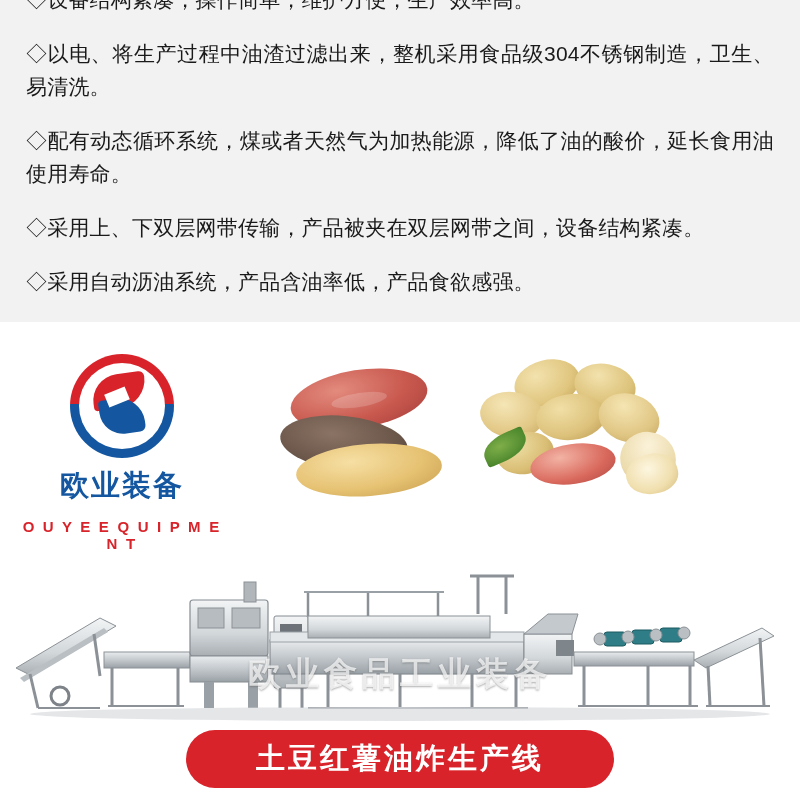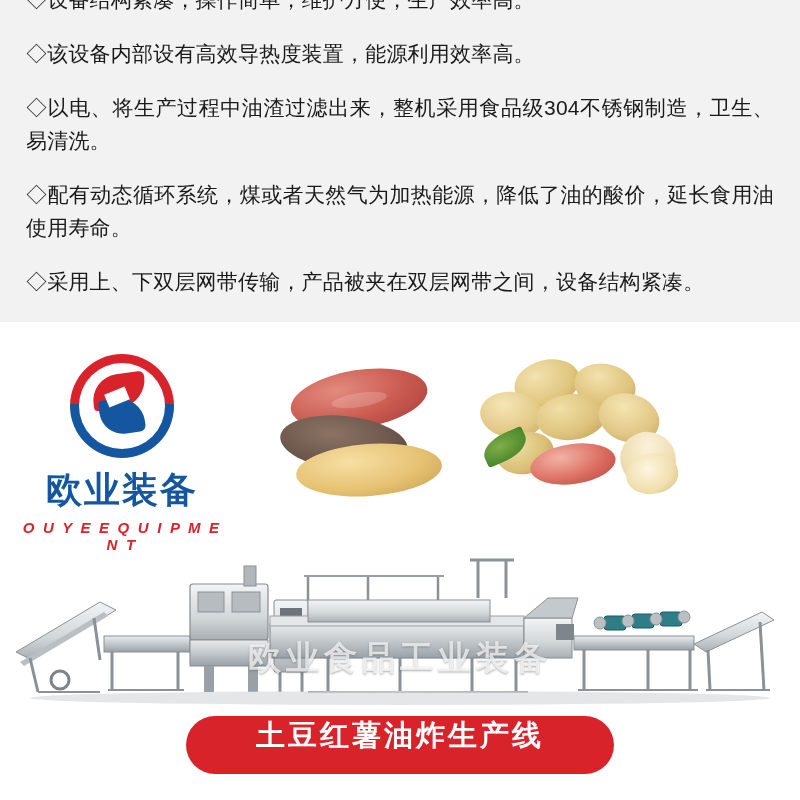--- a/index.html
+++ b/index.html
@@ -101,32 +101,31 @@
   }
   .logo-mark .cut {
     position: absolute;
     left: 36px; top: 36px;
     width: 22px; height: 14px;
     background: #ffffff;
     transform: rotate(-22deg);
   }
   .logo-cn {
     margin-top: 8px;
-    font-size: 36px;
+    font-size: 29px;
     font-weight: bold;
     color: #1457a0;
     letter-spacing: 2px;
   }
   .logo-en {
-    margin-top: 4px;
+    margin-top: 12px;
     font-size: 15px;
     font-weight: bold;
     color: #d8232a;
     letter-spacing: 2.2px;
-    font-style: italic;
   }
 
   
   .photo {
     position: absolute;
     overflow: hidden;
   }
   .photo-sweet {
     left: 262px;
     top: 42px;
@@ -171,21 +170,21 @@
     width: 52px; height: 40px;
     background: radial-gradient(ellipse at 45% 35%, #fdf6e0 0%, #f0dfae 60%, #d4bb7c 100%);
     border-radius: 50% 50% 45% 55%;
     transform: rotate(-14deg);
   }
 
   
   .machine {
     position: absolute;
     left: 8px;
-    top: 218px;
+    top: 234px;
     width: 784px;
     height: 170px;
   }
   .machine svg { display: block; }
   .watermark {
     position: absolute;
     left: 0;
     top: 96px;
     width: 784px;
     text-align: center;
@@ -194,44 +193,43 @@
     color: rgba(255,255,255,0.72);
     letter-spacing: 5px;
     text-shadow: 0 1px 2px rgba(80,80,80,0.45);
     pointer-events: none;
   }
 
   
   .banner {
     position: absolute;
     left: 186px;
-    top: 394px;
+    top: 408px;
     width: 428px;
     height: 58px;
     background: #d9232a;
     border-radius: 29px;
     display: flex;
-    align-items: flex-start;
+    align-items: center;
     justify-content: center;
   }
   .banner-text {
     color: #ffffff;
     font-size: 29px;
     font-weight: bold;
     letter-spacing: 3px;
   }
 </style>
 </head>
 <body>
 
 <div class="page">
 
   <section class="features">
     <p class="feature-line first">◇设备结构紧凑，操作简单，维护方便，生产效率高。</p>
-    <p class="feature-line">◇该设备内部设有高效导热度装置，能源利用效率高。</p>
     <p class="feature-line">◇以电、将生产过程中油渣过滤出来，整机采用食品级304不锈钢制造，卫生、易清洗。</p>
     <p class="feature-line">◇配有动态循环系统，煤或者天然气为加热能源，降低了油的酸价，延长食用油使用寿命。</p>
     <p class="feature-line">◇采用上、下双层网带传输，产品被夹在双层网带之间，设备结构紧凑。</p>
     <p class="feature-line">◇采用自动沥油系统，产品含油率低，产品食欲感强。</p>
   </section>
 
   <section class="showcase">
 
     <div class="logo-block">
       <div class="logo-mark">

